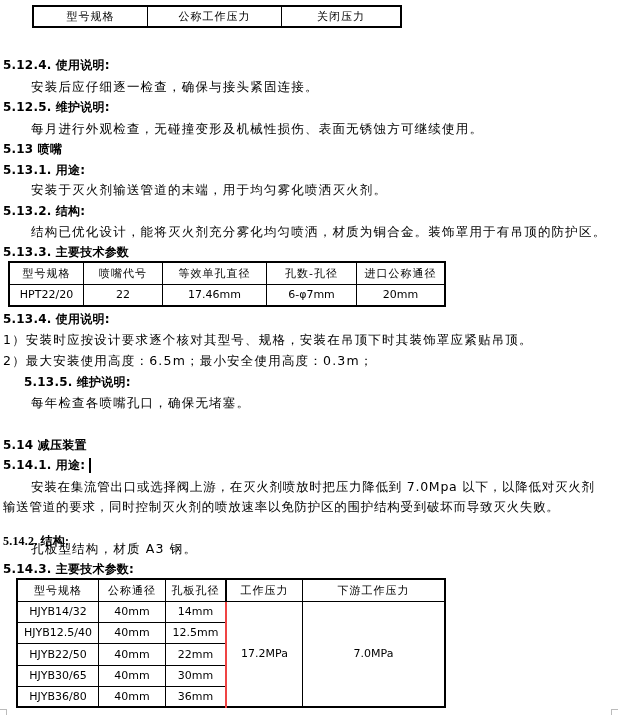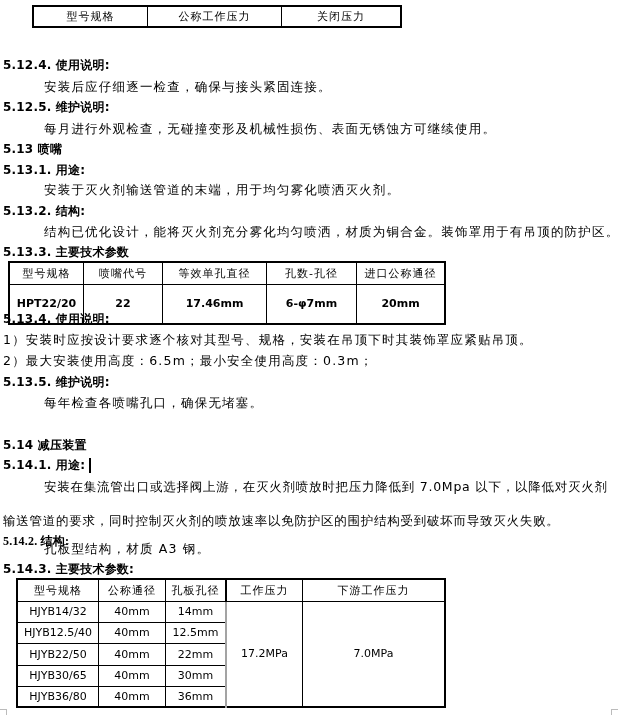--- a/index.html
+++ b/index.html
@@ -4,21 +4,21 @@
 <style>
   html, body { margin: 0; padding: 0; background: #ffffff; }
   body {
     width: 623px; height: 715px; position: relative; overflow: hidden;
     font-family: "DejaVu Sans", "Liberation Sans", sans-serif;
     color: #000;
   }
   .abs { position: absolute; }
   .h { font-weight: bold; font-size: 12px; left: 3px; white-space: nowrap; letter-spacing: 0.2px; }
   .p { font-size: 12.5px; white-space: nowrap; letter-spacing: 1.2px; }
-  .ind { left: 44px; text-align: center; }
+  .ind { left: 31px; text-align: center; }
   .noind { left: 3px; }
   table { border-collapse: collapse; position: absolute; font-size: 11px; }
   td { border: 1px solid #000; text-align: center; padding: 0; }
   table.outer { border: 2px solid #000; }
   .hdr td { letter-spacing: 1px; }
   .cursor { display: inline-block; width: 2px; height: 15px; background: #000; vertical-align: middle; margin-left: 4px; }
   .corner { position: absolute; width: 6px; height: 6px; border-color: #bbb; border-style: solid; border-width: 0; }
 </style>
 </head>
 <body>
@@ -46,60 +46,60 @@
 
 <table class="outer" style="left:8px; top:261px; width:438px;">
   <tbody>
       <tr class="hdr" style="height:22px;">
     <td style="width:73px;">型号规格</td>
     <td style="width:78px;">喷嘴代号</td>
     <td style="width:103px;">等效单孔直径</td>
     <td style="width:89px;">孔数-孔径</td>
     <td>进口公称通径</td>
   </tr>
-  <tr style="height:40px;font-weight:bold;">
+  <tr style="height:22px;">
     <td>HPT22/20</td>
     <td>22</td>
     <td>17.46mm</td>
     <td>6-φ7mm</td>
     <td>20mm</td>
   </tr>
 </tbody>
   </table>
 
 <div class="abs h" style="top:311px;">5.13.4. 使用说明:</div>
 <div class="abs p noind" style="top:332px;">1）安装时应按设计要求逐个核对其型号、规格，安装在吊顶下时其装饰罩应紧贴吊顶。</div>
 <div class="abs p noind" style="top:353px;">2）最大安装使用高度：6.5m；最小安全使用高度：0.3m；</div>
-<div class="abs h" style="top:374px;">5.13.5. 维护说明:</div>
+<div class="abs h" style="top:374px;margin-left:21px;">5.13.5. 维护说明:</div>
 <div class="abs p ind" style="top:395px;">每年检查各喷嘴孔口，确保无堵塞。</div>
 
 <div class="abs h" style="top:437px;">5.14 减压装置</div>
 <div class="abs h" style="top:457px;">
   <span>5.14.1. 用途:</span><span class="cursor"></span>
 </div>
 <div class="abs p ind" style="top:479px; letter-spacing:0.75px;">安装在集流管出口或选择阀上游，在灭火剂喷放时把压力降低到 7.0Mpa 以下，以降低对灭火剂</div>
-<div class="abs p noind" style="top:499px; letter-spacing:0.75px;margin-top:14px;">输送管道的要求，同时控制灭火剂的喷放速率以免防护区的围护结构受到破坏而导致灭火失败。</div>
+<div class="abs p noind" style="top:499px; letter-spacing:0.75px;">输送管道的要求，同时控制灭火剂的喷放速率以免防护区的围护结构受到破坏而导致灭火失败。</div>
 <div class="abs h" style="top:533px;font-family:Liberation Serif, serif;">5.14.2. 结构:</div>
 <div class="abs p ind" style="top:541px;">孔板型结构，材质 A3 钢。</div>
 <div class="abs h" style="top:561px;">5.14.3. 主要技术参数:</div>
 
 <table style="left:16px; top:578px; width:430px; border:2px solid #000;">
   <tbody>
       <tr class="hdr" style="height:22px;">
     <td style="width:80px;">型号规格</td>
     <td style="width:66px;">公称通径</td>
     <td style="width:59px;">孔板孔径</td>
     <td style="width:75px; border-left:2px solid #000;">工作压力</td>
     <td>下游工作压力</td>
   </tr>
   <tr style="height:21px;">
     <td>HJYB14/32</td>
     <td>40mm</td>
     <td>14mm</td>
-    <td rowspan="5" style="border-left:2px solid #a3a3a3;">17.2MPa</td>
+    <td rowspan="5" style="border-left:2px solid #ef4444;">17.2MPa</td>
     <td rowspan="5">7.0MPa</td>
   </tr>
   <tr style="height:21px;">
     <td>HJYB12.5/40</td>
     <td>40mm</td>
     <td>12.5mm</td>
   </tr>
   <tr style="height:22px;">
     <td>HJYB22/50</td>
     <td>40mm</td>

